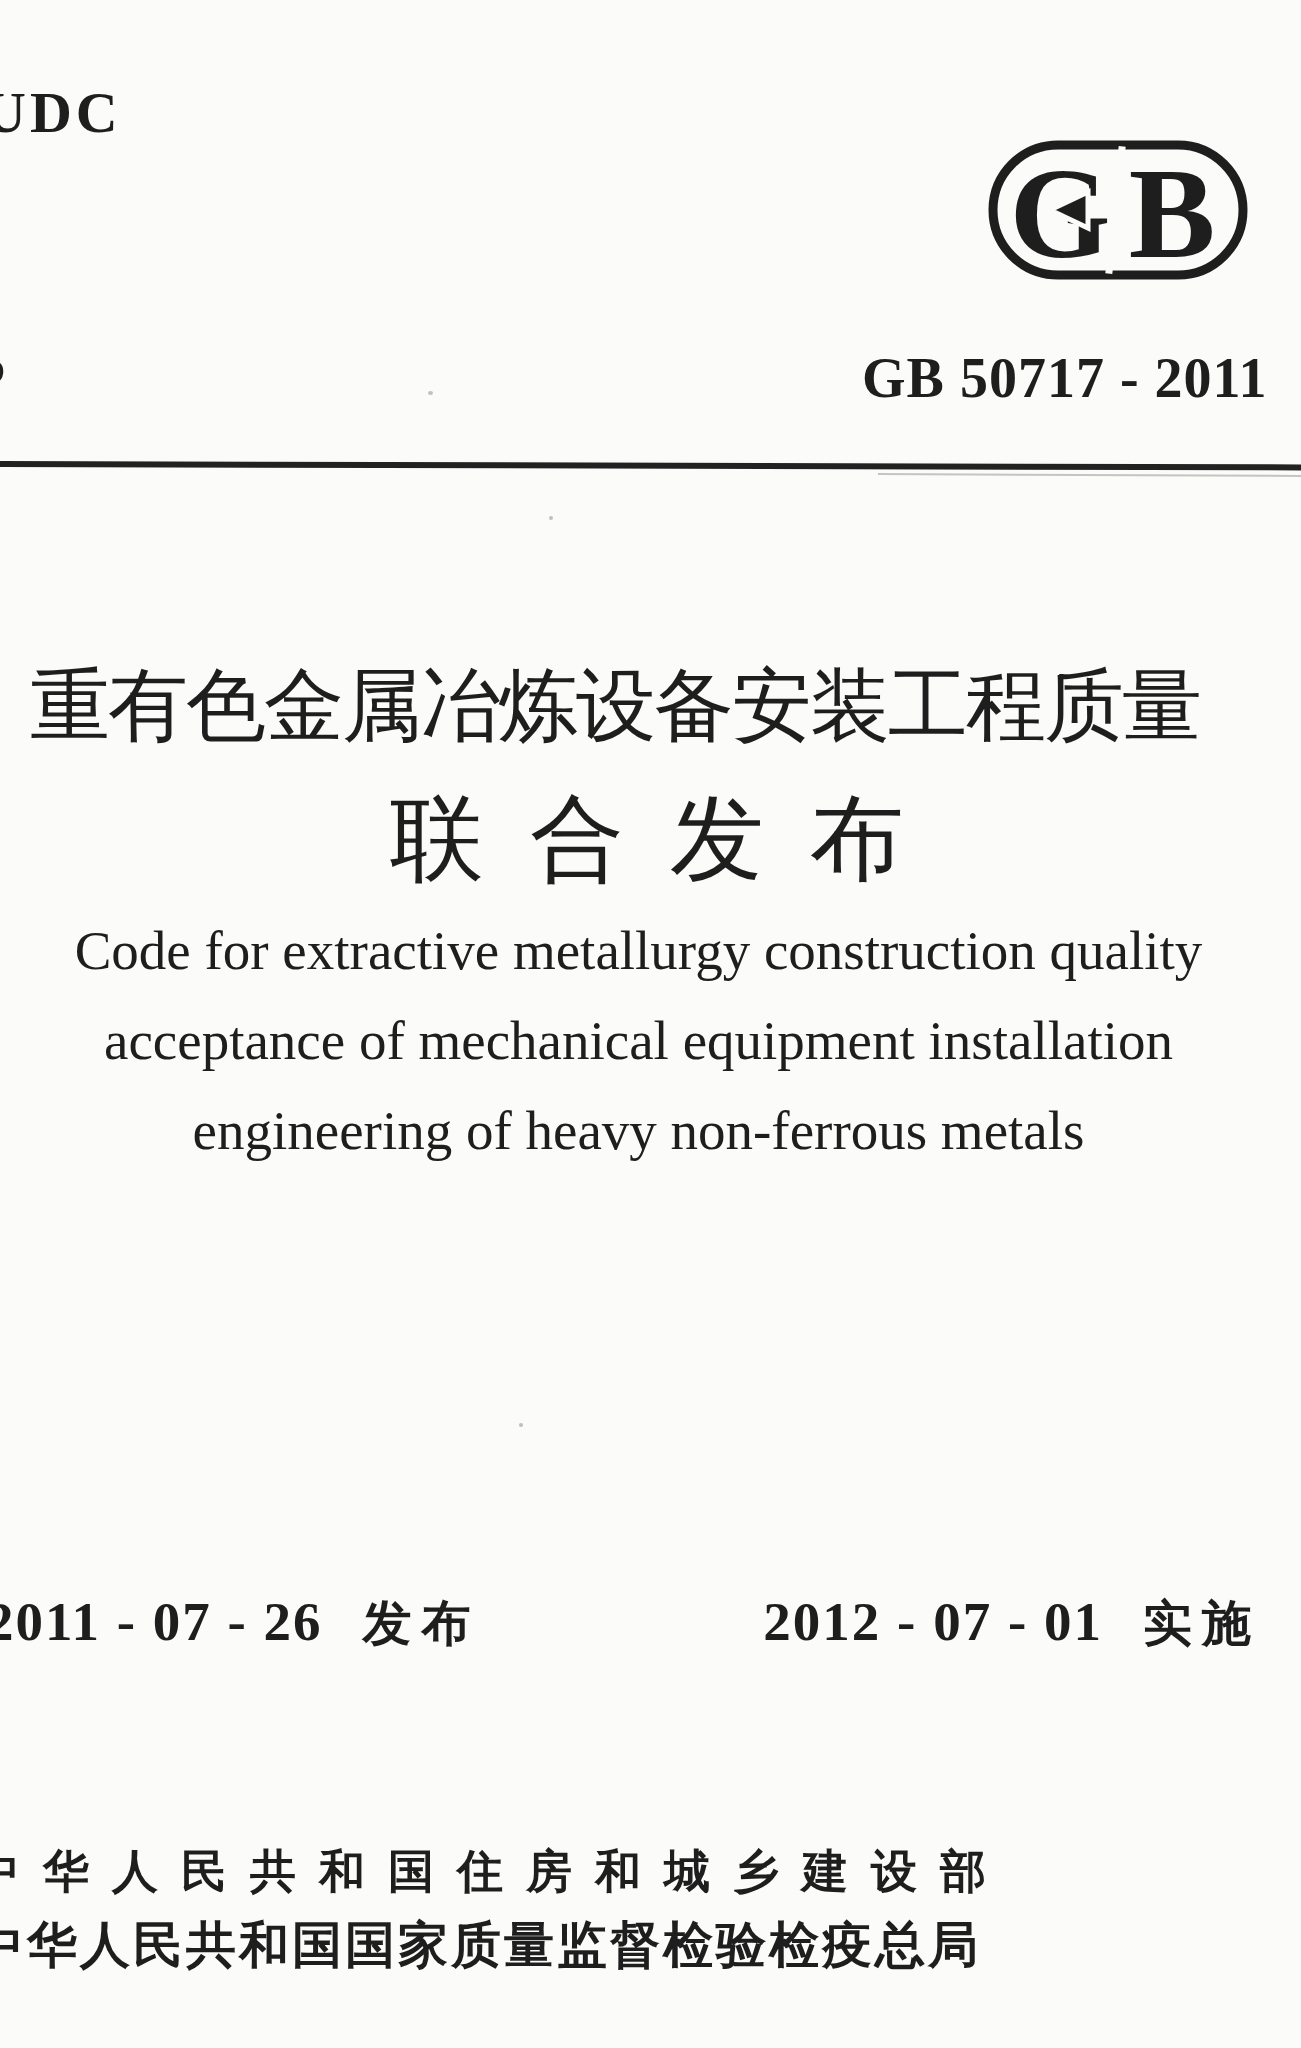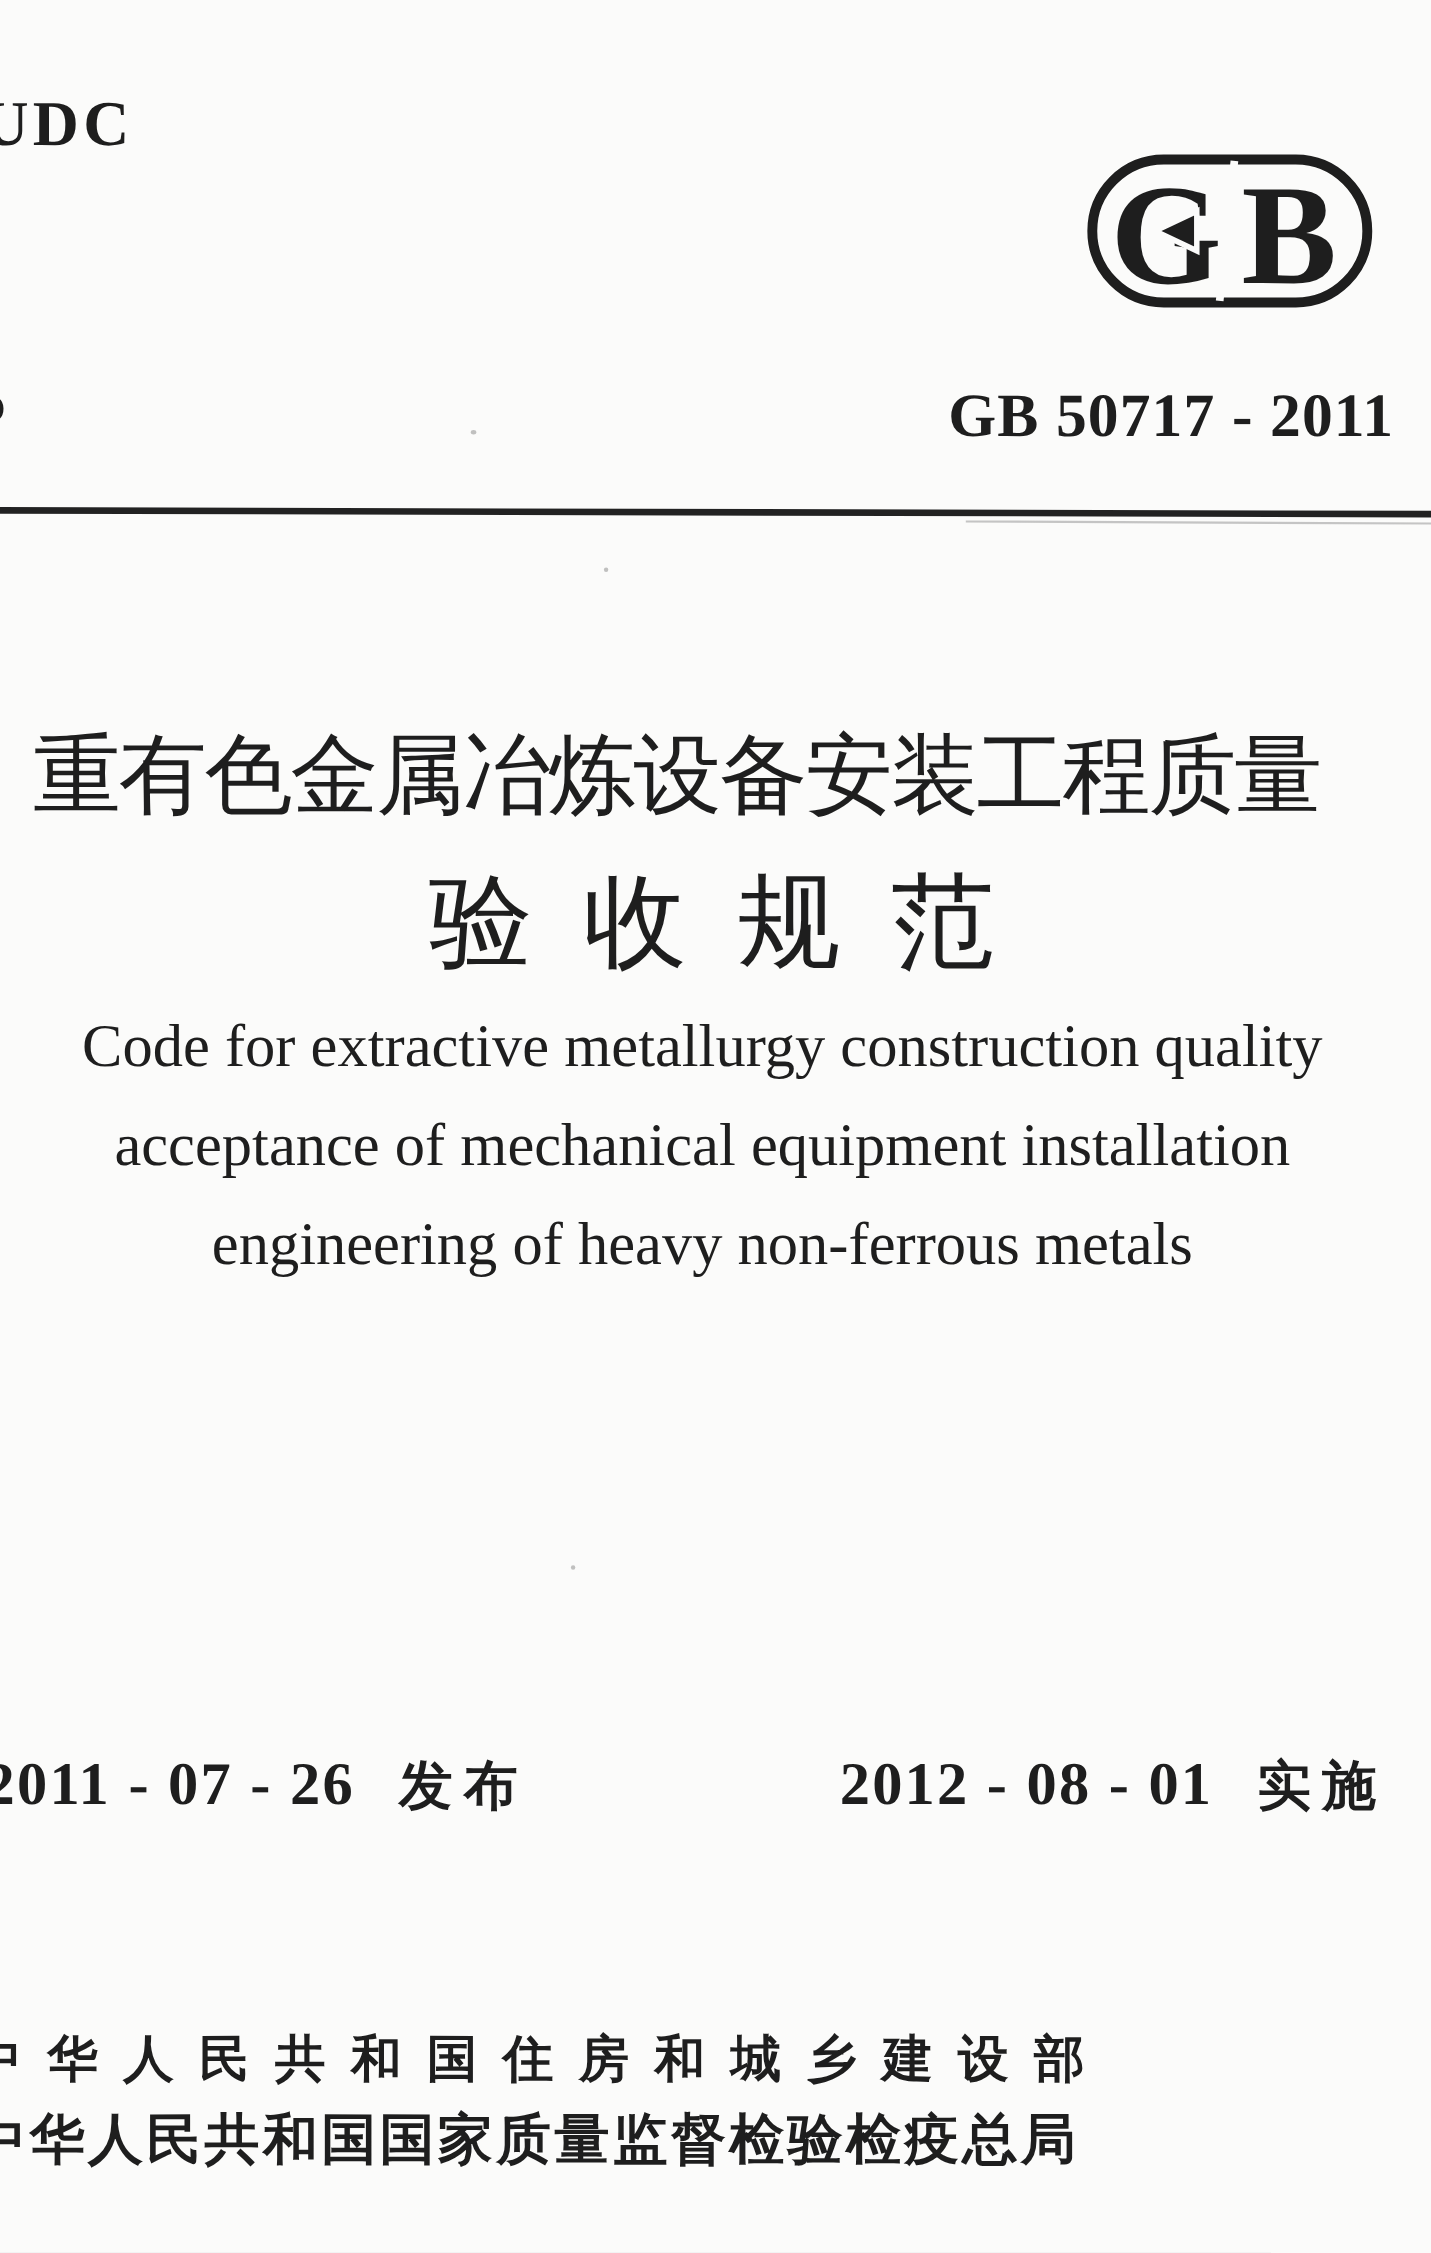--- a/index.html
+++ b/index.html
@@ -114,33 +114,33 @@
     <rect x="126" y="8" width="7" height="128" fill="#fbfbfa" transform="rotate(6 130 72)"></rect>
     <polygon points="64,72 102,54 102,90" fill="#1e1e1e" stroke="#fbfbfa" stroke-width="5"></polygon>
   </svg>
 
   <div class="abs std-number">GB 50717 - 2011</div>
 
   <div class="abs rule-main"></div>
   <div class="abs rule-echo"></div>
 
   <div class="abs title-cn-1">重有色金属冶炼设备安装工程质量</div>
-  <div class="abs title-cn-2">验收规范</div>
+  <div class="abs title-cn-2">联合发布</div>
 
   <div class="abs title-en">
     <div>Code for extractive metallurgy construction quality</div>
     <div>acceptance of mechanical equipment installation</div>
     <div>engineering of heavy non-ferrous metals</div>
   </div>
 
   <div class="abs date-row-left">
     <span class="date-num">2011 - 07 - 26</span><span class="date-label">发布</span>
   </div>
   <div class="abs date-row-right">
-    <span class="date-num">2012 - 08 - 01</span><span class="date-label">实施</span>
+    <span class="date-num">2012 - 07 - 01</span><span class="date-label">实施</span>
   </div>
 
   <div class="abs publisher-1">中华人民共和国住房和城乡建设部</div>
   <div class="abs publisher-2">中华人民共和国国家质量监督检验检疫总局</div>
 
   <div class="speck speck-1"></div>
   <div class="speck speck-2"></div>
   <div class="speck speck-3"></div>
 
 </div>

